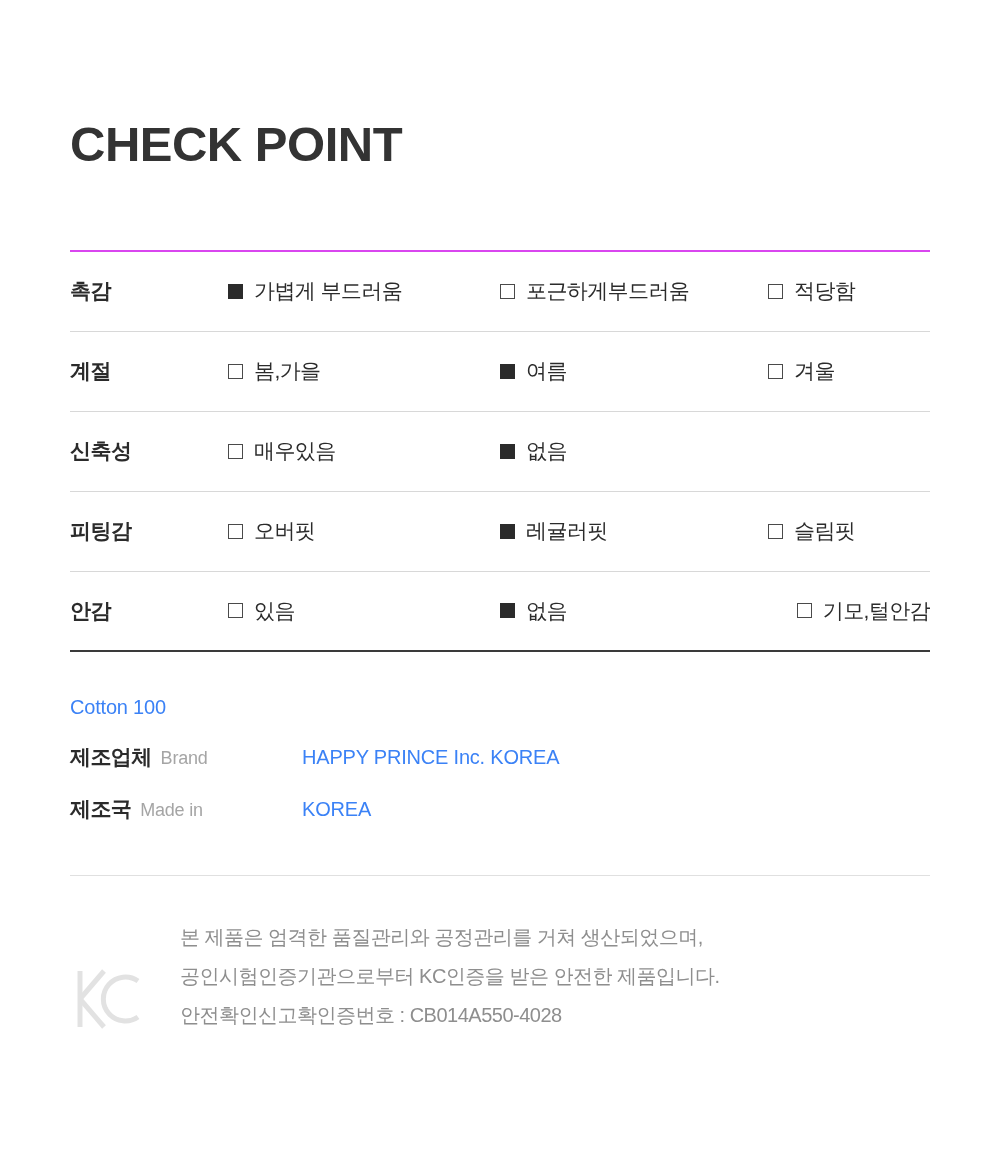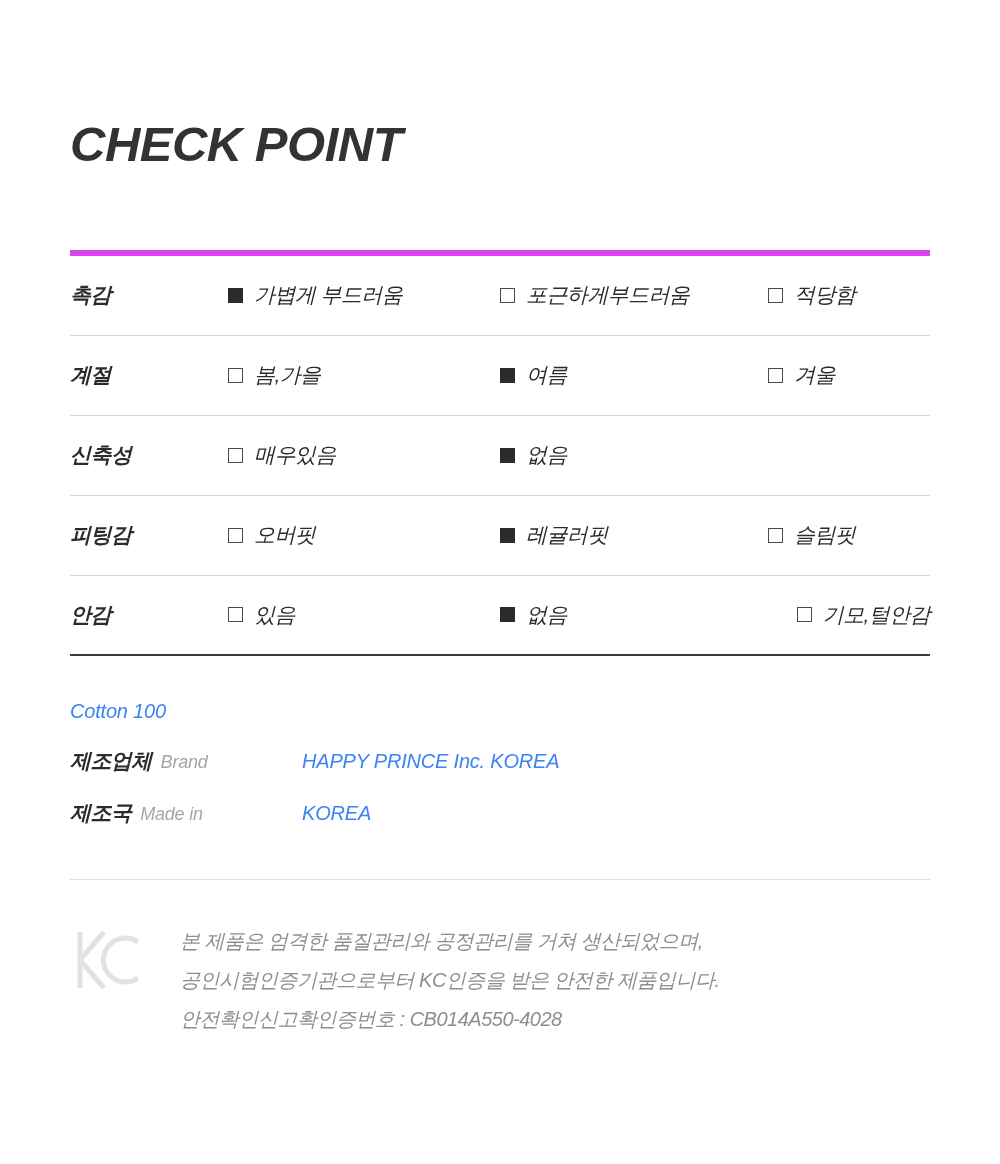--- a/index.html
+++ b/index.html
@@ -13,36 +13,35 @@
     height: 1164px;
     font-family: "Liberation Sans", sans-serif;
     color: #2b2b2b;
     position: relative;
     overflow: hidden;
   }
   .page {
     width: 1000px;
     height: 1160px;
     padding: 0 70px;
-    font-style: italic;
   }
   .title {
     font-size: 49px;
     font-weight: bold;
     letter-spacing: -0.5px;
     color: #333333;
     padding-top: 118px;
     line-height: 1.1;
   }
 
   
   .cp-table {
     margin-top: 78px;
     width: 860px;
-    border-top: 6px solid #d946ef;
+    border-top: 2px solid #d946ef;
   }
   .cp-row {
     display: flex;
     align-items: center;
     height: 80px;
     border-bottom: 1px solid #d8d8d8;
   }
   .cp-row:last-child {
     border-bottom: 2px solid #3a3a3a;
   }
@@ -122,21 +121,21 @@
     margin-top: 52px;
     width: 860px;
     height: 1px;
     background: #e0e0e0;
   }
 
   
   .kc-block {
     margin-top: 42px;
     display: flex;
-    align-items: flex-start;
+    align-items: flex-end;
     width: 860px;
   }
   .kc-logo {
     width: 74px;
     flex: none;
     padding-top: 6px;
   }
   .kc-text {
     margin-left: 36px;
     font-size: 20px;

